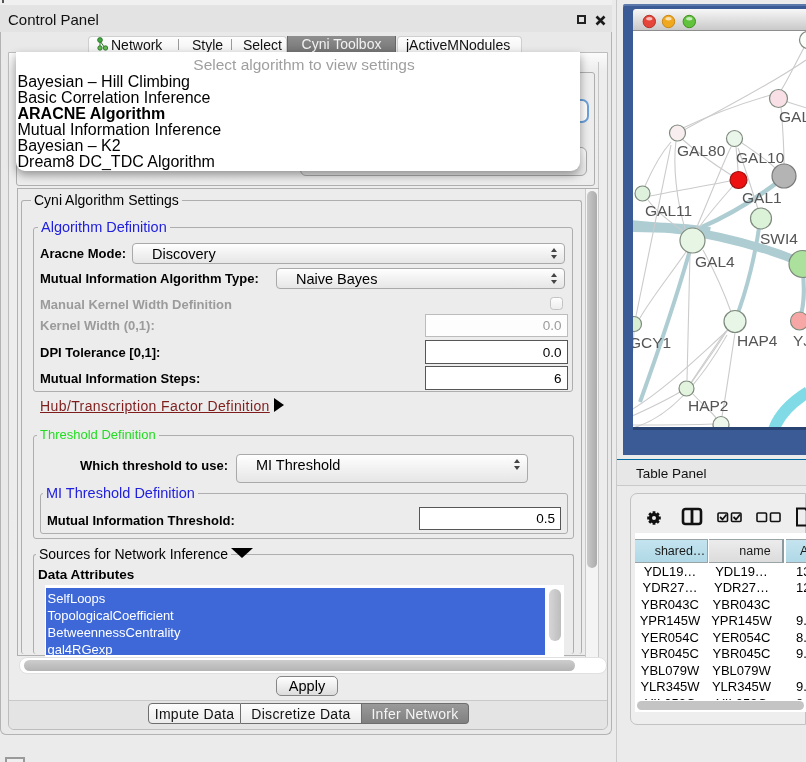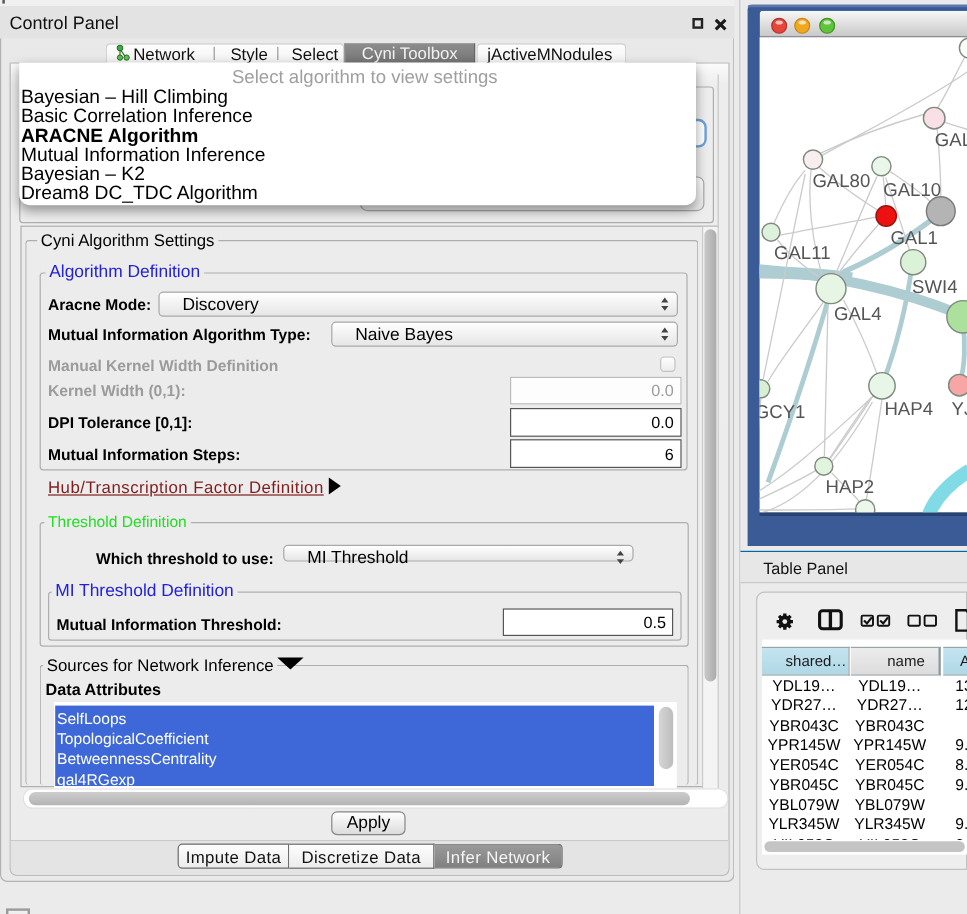--- a/index.html
+++ b/index.html
@@ -163,21 +163,21 @@
   <div class="abs tf" style="left:425px; top:340px; width:142.5px; height:24px;">0.0</div>
   <div class="abs lbl" style="left:40px; top:371px;">Mutual Information Steps:</div>
   <div class="abs tf" style="left:425px; top:366px; width:142.5px; height:24px;">6</div>
 
   <div class="abs" style="left:40px; top:398px; font-size:14px; letter-spacing:0.4px; color:#7f1d1d;text-decoration:underline;">Hub/Transcription Factor Definition</div>
   <div class="abs" style="left:274px; top:398px; width:0; height:0; border-top:7.5px solid transparent; border-bottom:7.5px solid transparent; border-left:10.5px solid #000;"></div>
 
   <div class="abs grp" style="left:33px; top:435px; width:541px; height:104px;"></div>
   <div class="abs glabel" style="left:37px; top:427px; color:#22dd22; font-size:13px;">Threshold Definition</div>
   <div class="abs lbl" style="left:80px; top:458px;">Which threshold to use:</div>
-  <div class="abs combo" style="left:236px; top:454px; width:291.5px; height:14px;">
+  <div class="abs combo" style="left:236px; top:454px; width:291.5px; height:29px;">
     <span class="ct">MI Threshold</span>
       <span class="spin">
         <span class="up"></span>
         <span class="dn"></span>
       </span>
   </div>
   <div class="abs grp" style="left:39.5px; top:493px; width:528px; height:40.5px;"></div>
   <div class="abs glabel" style="left:43px; top:485px; color:#2121dd; font-size:14.5px;">MI Threshold Definition</div>
   <div class="abs lbl" style="left:47px; top:513px;">Mutual Information Threshold:</div>
   <div class="abs tf" style="left:419px; top:507px; width:142px; height:23px;">0.5</div>

